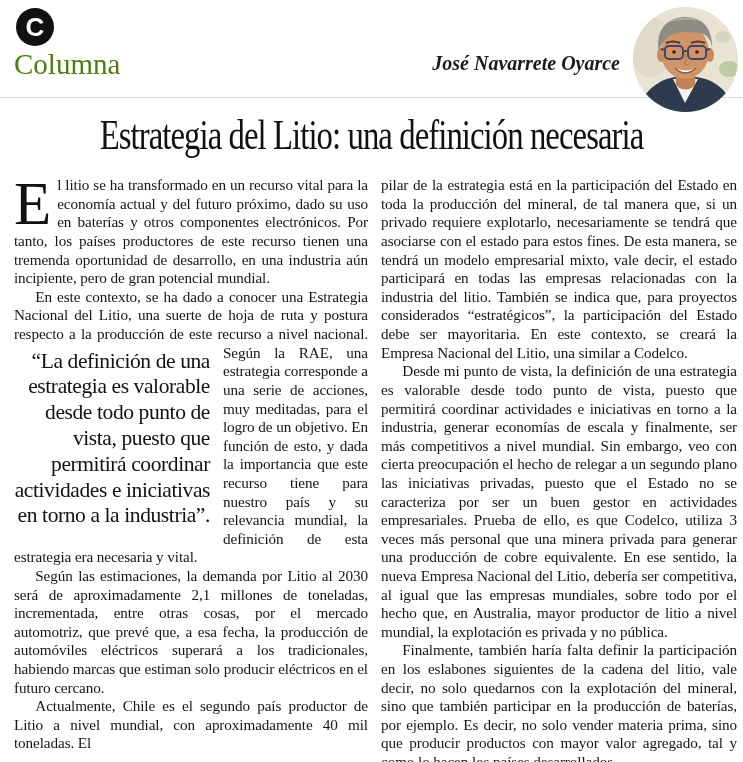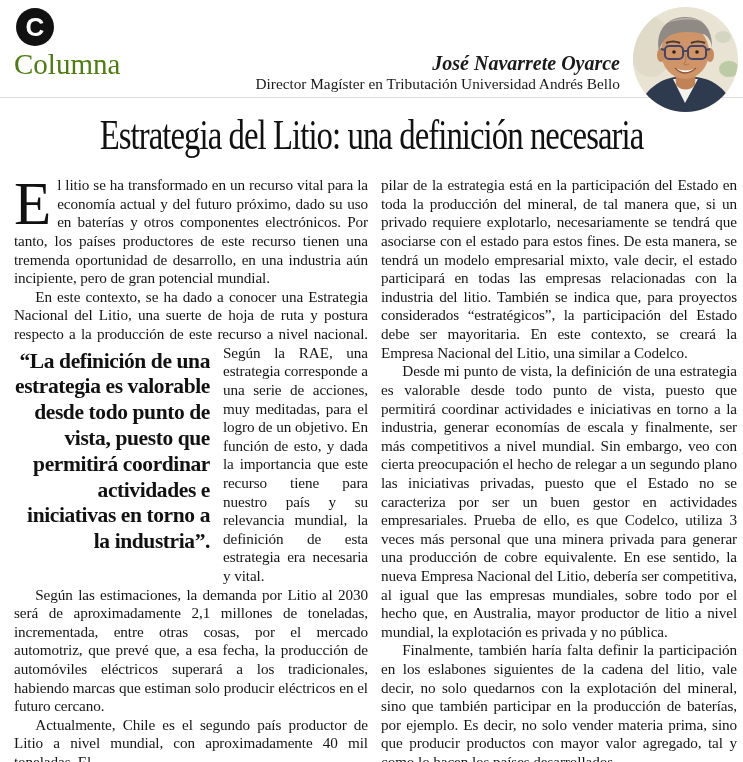--- a/index.html
+++ b/index.html
@@ -24,37 +24,36 @@
             font-weight:400;line-height:1.1;}
 
   
   .article-body{display:flex;gap:13px;padding:18px 5px 0 14px;}
   .col{text-align:justify;font-size:15.2px;line-height:1.225;letter-spacing:-0.1px;hyphens:auto;}
   .col1{width:354px;}
   .col2{width:356px;}
   p{margin:0;}
   .indent{text-indent:1.4em;}
   .dropcap{float:left;font-size:61px;line-height:0.74;padding:5px 6px 0 0;color:#111;font-weight:400;}
-  .pullquote{float:left;width:196px;margin:5px 13px 16px 0;font-weight:bold;font-size:21.5px;
+  .pullquote{float:left;width:196px;margin:5px 13px 16px 0;font-weight:normal;font-size:21.5px;
              line-height:1.2;text-align:right;color:#111;letter-spacing:-0.4px;text-indent:0;}
 </style>
 </head>
 <body>
 
 <div class="page">
 
   <div class="header">
     <div class="logo">
       <span>C</span>
     </div>
     <div class="section-label">Columna</div>
 
     <div class="author-block">
       <div class="author-name">José Navarrete Oyarce</div>
-      <div class="author-title">Director Magíster en Tributación Universidad Andrés Bello</div>
     </div>
 
     <div class="photo">
       <svg width="105" height="105" viewBox="0 0 105 105" xmlns="http://www.w3.org/2000/svg">
 
         <rect x="0" y="0" width="105" height="105" fill="#e9e3d4"></rect>
         <ellipse cx="18" cy="40" rx="22" ry="30" fill="#ddd7c6" opacity="0.8"></ellipse>
         <ellipse cx="96" cy="62" rx="10" ry="8" fill="#a8c08e" opacity="0.7"></ellipse>
         <ellipse cx="90" cy="30" rx="8" ry="6" fill="#cfd2bb" opacity="0.8"></ellipse>
 

